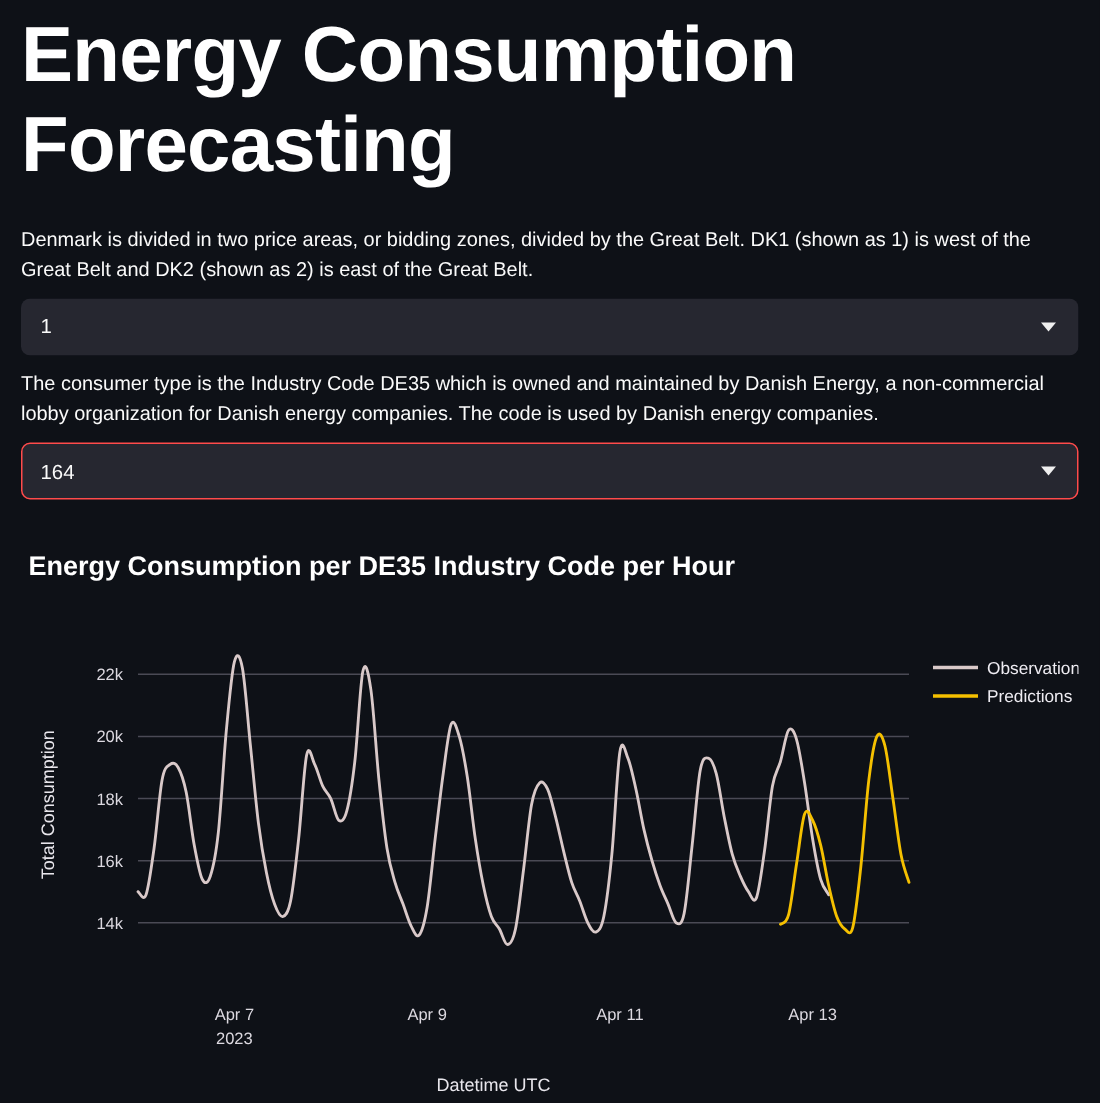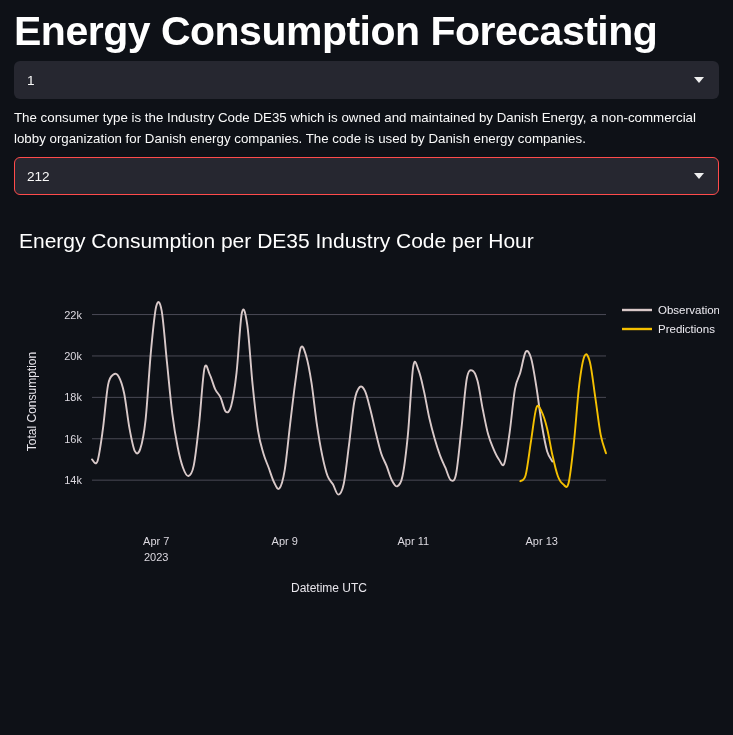--- a/index.html
+++ b/index.html
@@ -16,21 +16,21 @@
     -webkit-font-smoothing: antialiased;
   }
   .page {
     width: 733px;
     height: 735px;
     position: relative;
     box-sizing: border-box;
     padding: 0 14px;
   }
   .app-title {
-    font-size: 41px;
+    font-size: 52px;
     font-weight: bold;
     letter-spacing: -0.5px;
     color: #ffffff;
     margin: 8px 0 0 0;
     line-height: 1.15;
   }
   .para {
     font-size: 13.3px;
     line-height: 1.55;
     color: #fafafa;
@@ -70,22 +70,22 @@
     opacity: 0.95;
   }
 
   .chart-wrap {
     position: relative;
     margin-top: 34px;
     width: 705px;
     height: 400px;
   }
   .chart-title {
-    font-size: 21px;
-    font-weight: normal;
+    font-size: 18px;
+    font-weight: bold;
     color: #ffffff;
     margin-left: 5px;
     margin-bottom: 0;
   }
   .chart-svg-holder {
     position: relative;
     width: 705px;
     height: 380px;
   }
   svg.chart { display: block; }
@@ -106,30 +106,31 @@
   }
   .gridline { stroke: #4a4a55; stroke-width: 1; }
 </style>
 </head>
 <body>
 
 <div class="page">
 
   <h1 class="app-title">Energy Consumption Forecasting</h1>
 
+  <p class="para">Denmark is divided in two price areas, or bidding zones, divided by the Great Belt. DK1 (shown as 1) is west of the Great Belt and DK2 (shown as 2) is east of the Great Belt.</p>
 
   <div class="select-box">
     <span class="select-value">1</span>
     <span class="caret"></span>
   </div>
 
   <p class="para second">The consumer type is the Industry Code DE35 which is owned and maintained by Danish Energy, a non-commercial lobby organization for Danish energy companies. The code is used by Danish energy companies.</p>
 
   <div class="select-box focused">
-    <span class="select-value">212</span>
+    <span class="select-value">164</span>
     <span class="caret"></span>
   </div>
 
   <div class="chart-wrap">
     <div class="chart-title">Energy Consumption per DE35 Industry Code per Hour</div>
     <div class="chart-svg-holder">
       <svg class="chart" id="chart-svg" width="705" height="380" viewBox="0 0 705 380">
           <line x1="78" x2="592" y1="227.16" y2="227.16" class="gridline"></line>
           <text x="68" y="231.16" text-anchor="end" class="tick-lbl">14k</text>
           <line x1="78" x2="592" y1="185.76" y2="185.76" class="gridline"></line>

